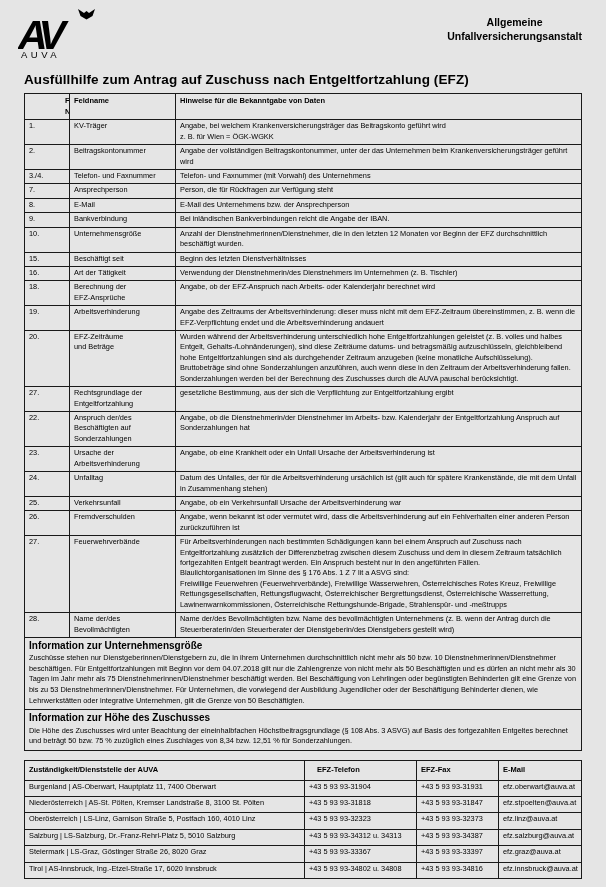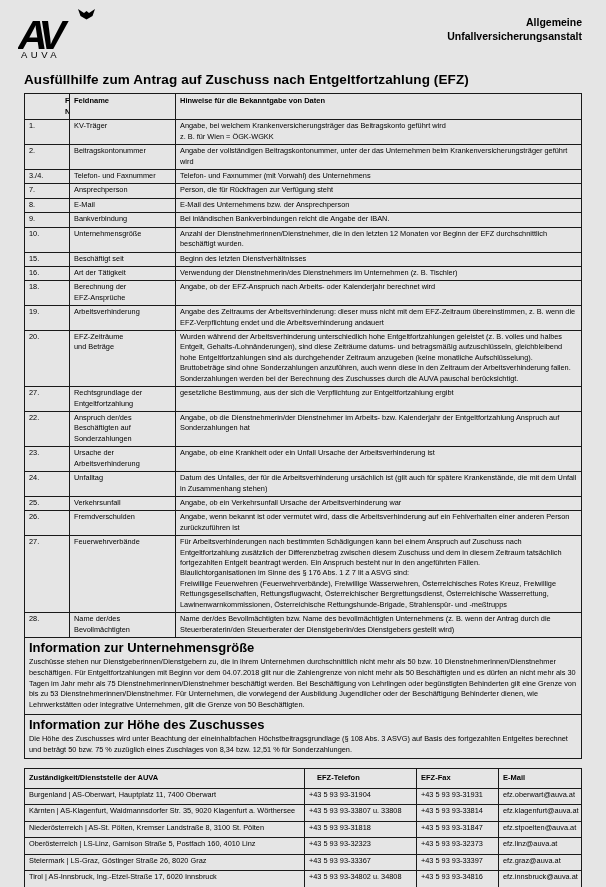--- a/index.html
+++ b/index.html
@@ -6,38 +6,38 @@
   html,body { background:#fff; }
   body {
     width:606px; height:887px; overflow:hidden;
     font-family:"Liberation Sans", sans-serif; color:#000;
     -webkit-font-smoothing:antialiased;
   }
   .page { width:606px; height:887px; padding:8px 24px 0 24px; background:#e5e5e5; }
 
   .header { display:flex; justify-content:space-between; align-items:flex-start; height:54px; }
   .logo { width:98px; height:50px; margin-left:-6px; }
-  .org { text-align:right; font-weight:bold; font-size:10.5px; line-height:1.35; padding-top:7px; }
+  .org { text-align:center; font-weight:bold; font-size:10.5px; line-height:1.35; padding-top:7px; }
 
   h1.title { font-size:13.5px; font-weight:bold; margin:10px 0 6px 0; letter-spacing:0.1px; }
 
   table { width:100%; border-collapse:collapse; table-layout:fixed; }
   th, td {
     border:1px solid #1a1a1a; vertical-align:top; text-align:left;
     font-size:7.35px; line-height:1.42; padding:1px 4px 2px 4px;
     overflow:hidden;
   }
   th { font-weight:bold; font-size:7.5px; padding-top:2px; padding-bottom:2px; }
   .pre { white-space:pre-line; }
 
   .fields .c-nr   { width:40px;padding-left:40px; }
   .fields .c-name { width:106px; }
 
   .info-cell { padding:1px 4px 3px 4px; }
-  .info-heading { font-weight:bold; font-size:13px; }
+  .info-heading { font-weight:bold; font-size:10px; }
   .info-text { font-size:7.35px; line-height:1.45; }
 
   .contacts { margin-top:9px; }
   .contacts th { padding-top:4px; padding-bottom:4px; }
   .contacts td { padding-bottom:4px; }
   .contacts .c-office { width:280px; }
   .contacts .c-phone  { width:112px;padding-left:12px; }
   .contacts .c-fax    { width:82px; }
 </style>
 </head>
@@ -226,41 +226,41 @@
       </tr>
     </thead>
     <tbody id="contacts-body">
   <tr>
     <td>Burgenland  |  AS-Oberwart, Hauptplatz 11, 7400 Oberwart</td>
     <td>+43 5 93 93-31904</td>
     <td>+43 5 93 93-31931</td>
     <td>efz.oberwart@auva.at</td>
   </tr>
 
-  <tr>
-    <td>Kärnten  |  AS-Klagenfurt, Waidmannsdorfer Str. 35, 9020 Klagenfurt a. Wörthersee</td>
-    <td>+43 5 93 93-33807 u. 33808</td>
-    <td>+43 5 93 93-33814</td>
-    <td>efz.klagenfurt@auva.at</td>
-  </tr>
 
   <tr>
     <td>Niederösterreich  |  AS-St. Pölten, Kremser Landstraße 8, 3100 St. Pölten</td>
     <td>+43 5 93 93-31818</td>
     <td>+43 5 93 93-31847</td>
     <td>efz.stpoelten@auva.at</td>
   </tr>
 
   <tr>
     <td>Oberösterreich  |  LS-Linz, Garnison Straße 5, Postfach 160, 4010 Linz</td>
     <td>+43 5 93 93-32323</td>
     <td>+43 5 93 93-32373</td>
     <td>efz.linz@auva.at</td>
   </tr>
 
+  <tr>
+    <td>Salzburg  |  LS-Salzburg, Dr.-Franz-Rehrl-Platz 5, 5010 Salzburg</td>
+    <td>+43 5 93 93-34312 u. 34313</td>
+    <td>+43 5 93 93-34387</td>
+    <td>efz.salzburg@auva.at</td>
+  </tr>
 
   <tr>
     <td>Steiermark  |  LS-Graz, Göstinger Straße 26, 8020 Graz</td>
     <td>+43 5 93 93-33367</td>
     <td>+43 5 93 93-33397</td>
     <td>efz.graz@auva.at</td>
   </tr>
 
   <tr>
     <td>Tirol  |  AS-Innsbruck, Ing.-Etzel-Straße 17, 6020 Innsbruck</td>

